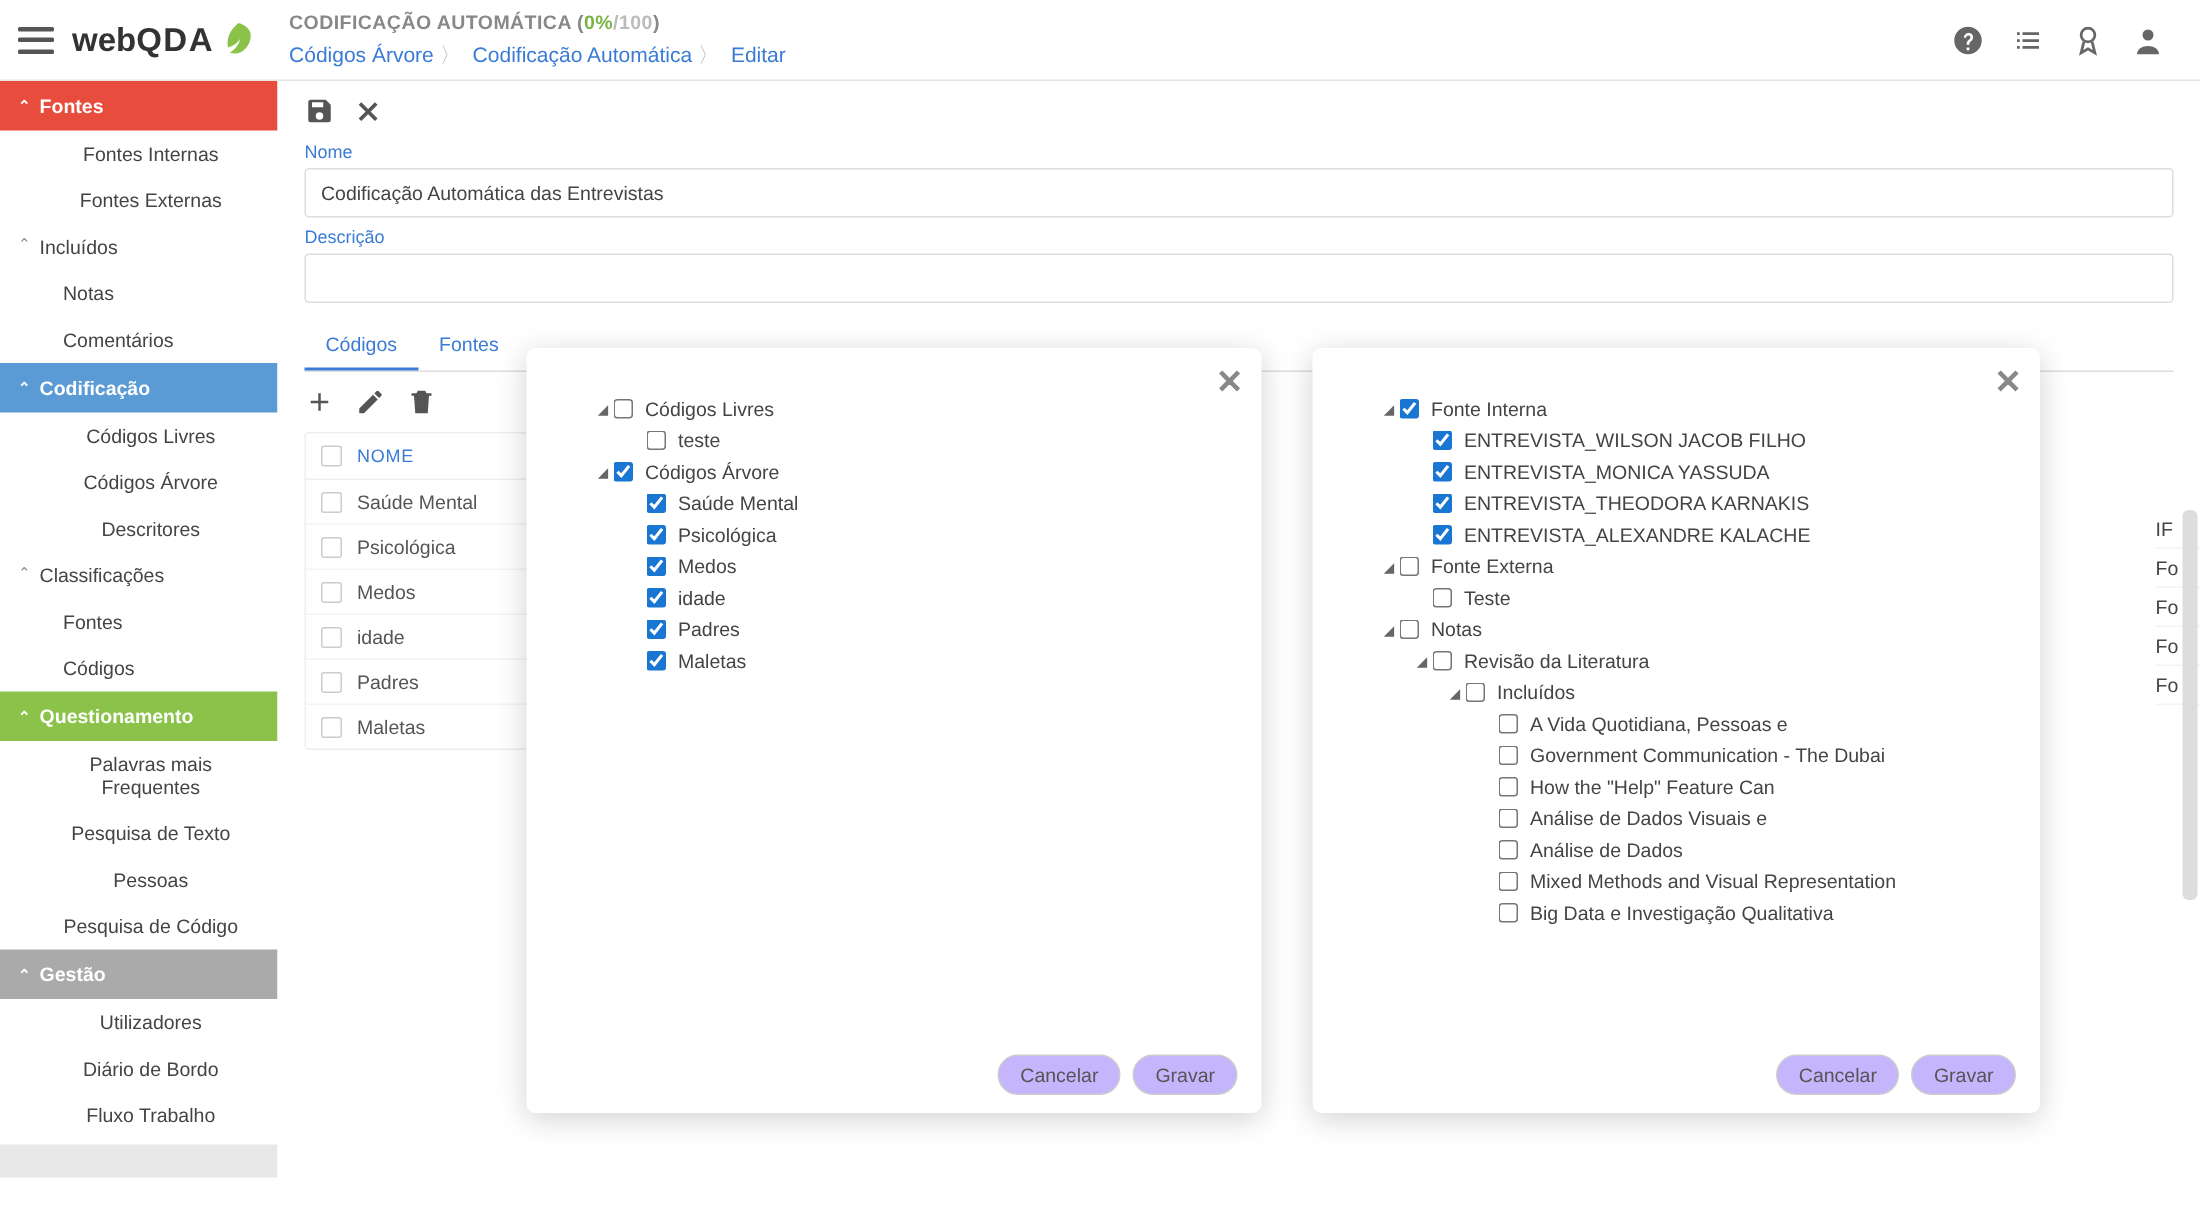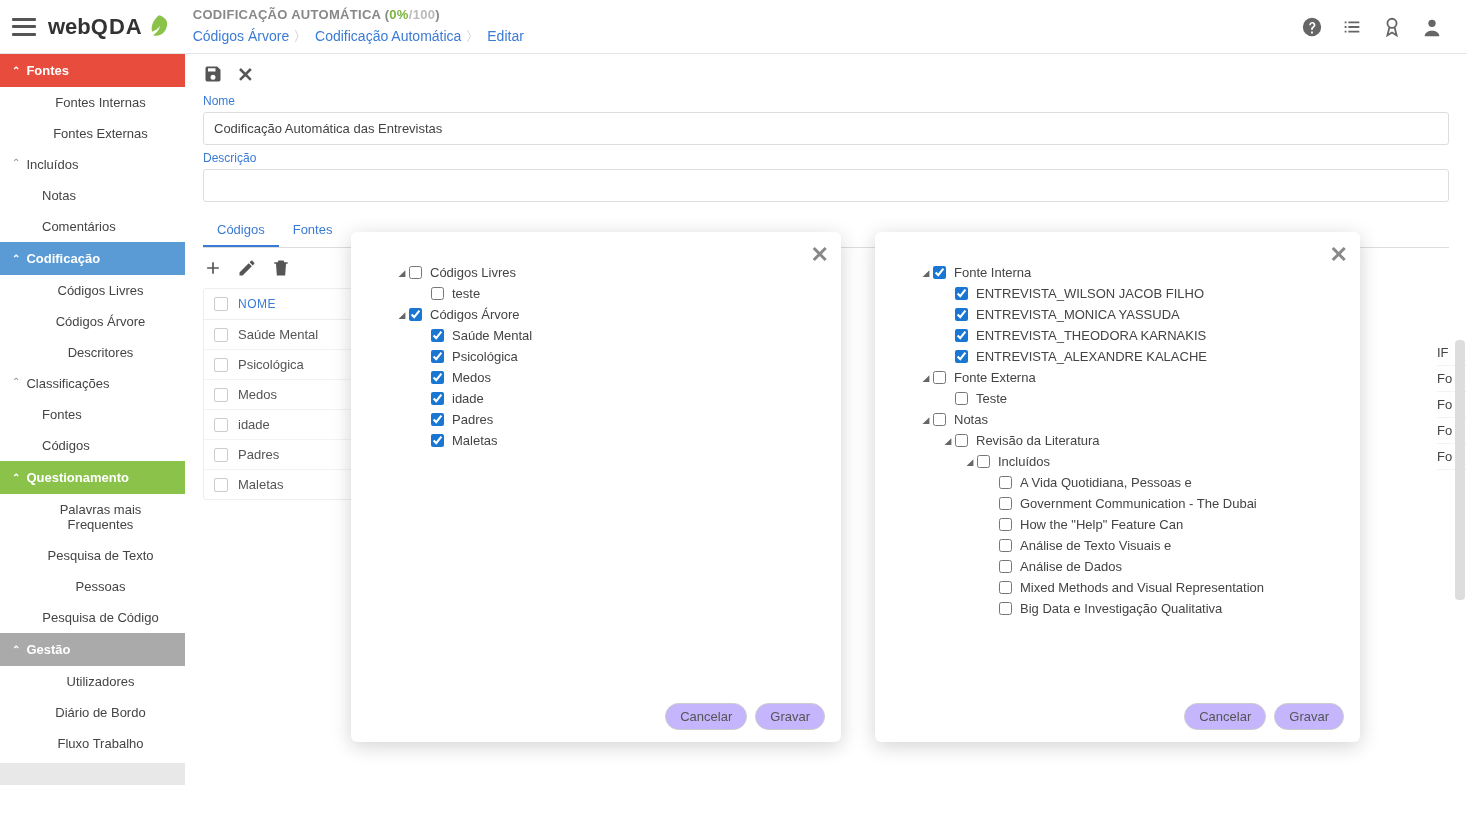--- a/index.html
+++ b/index.html
@@ -364,21 +364,21 @@
         <span>Government Communication - The Dubai</span>
       </div>
       <div class="tree-node depth-3">
         <span class="tri"></span>
         <input type="checkbox" style="">
         <span>How the "Help" Feature Can</span>
       </div>
       <div class="tree-node depth-3">
         <span class="tri"></span>
         <input type="checkbox" style="">
-        <span>Análise de Texto Visuais e</span>
+        <span>Análise de Dados Visuais e</span>
       </div>
       <div class="tree-node depth-3">
         <span class="tri"></span>
         <input type="checkbox" style="">
         <span>Análise de Dados</span>
       </div>
       <div class="tree-node depth-3">
         <span class="tri"></span>
         <input type="checkbox" style="">
         <span>Mixed Methods and Visual Representation</span>

